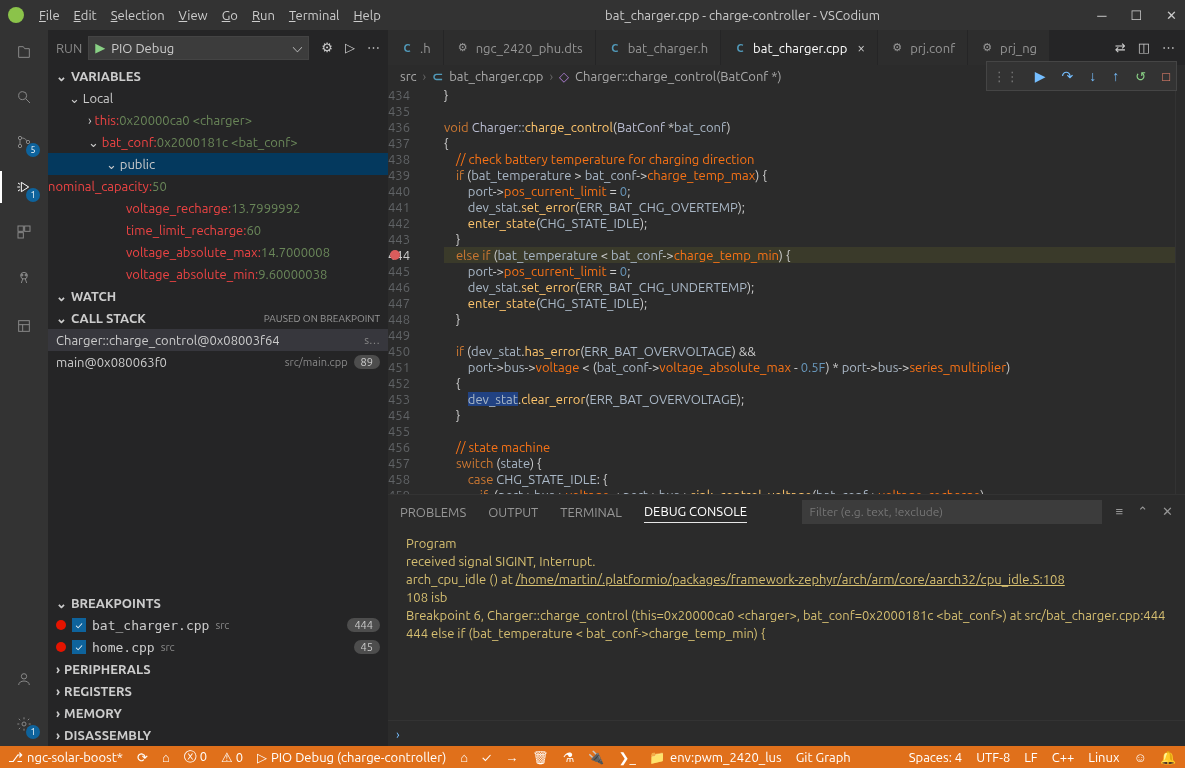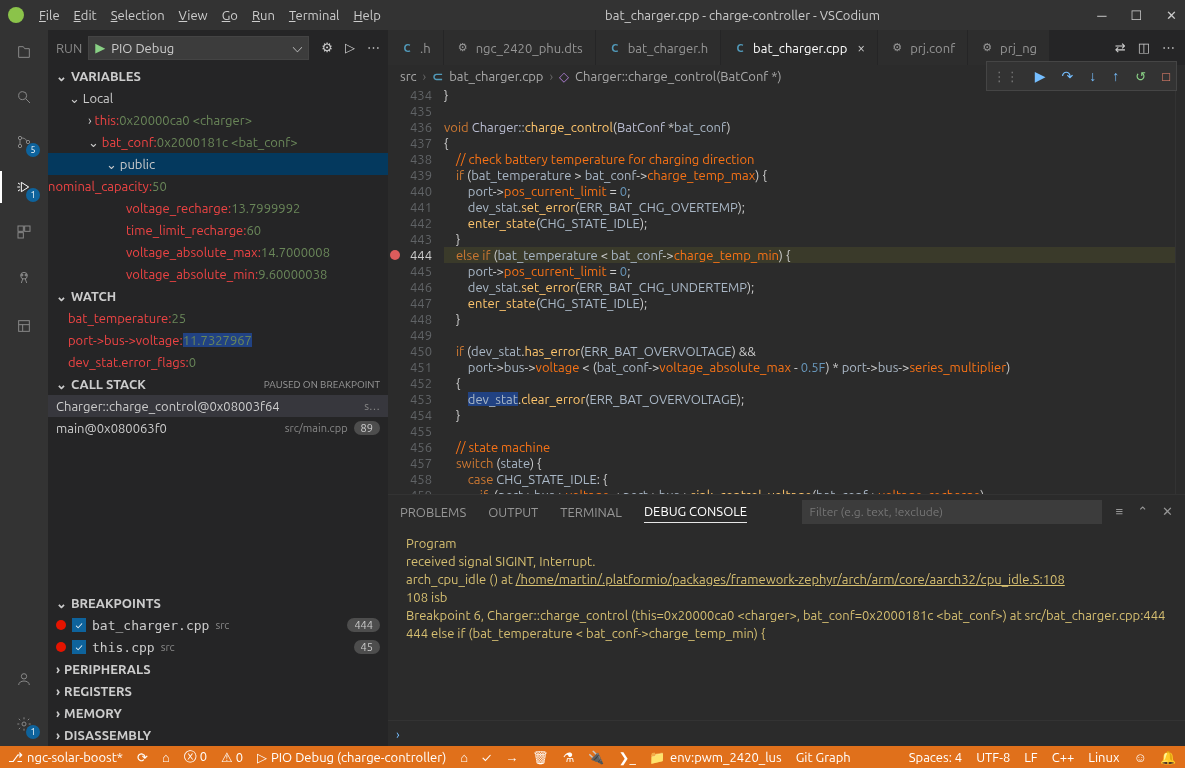--- a/index.html
+++ b/index.html
@@ -55,21 +55,21 @@
 .tab .close{color:#ccc;margin-left:4px;font-size:14px}
 .tabs-right{margin-left:auto;display:flex;align-items:center;gap:12px;padding:0 10px;color:#ccc}
 .breadcrumb{height:22px;display:flex;align-items:center;padding:0 12px;font-size:12px;color:#a9a9a9;gap:6px;position:relative}
 .breadcrumb .sep{color:#666}
 .dbg-toolbar{position:absolute;right:8px;top:-4px;background:#333;border:1px solid #454545;display:flex;align-items:center;height:30px;padding:0 6px;gap:16px;z-index:10}
 .dbg-grip{color:#777;cursor:grab}
 .dbg-btn{color:#75beff;font-size:14px}
 .dbg-stop{color:#f48771}
 .dbg-restart{color:#89d185}
 .code{flex:1;display:flex;font-family:"Consolas","Liberation Mono",monospace;font-size:13px;overflow:hidden;min-height:0;position:relative}
-.gutter{width:56px;text-align:right;color:#606366;padding-right:12px;line-height:16px;padding-top:0}
+.gutter{width:56px;text-align:left;color:#606366;padding-right:12px;line-height:16px;padding-top:0}
 .gutter .ln{height:16px}
 .gutter .bp-ln{color:#ccc;position:relative}
 .gutter .bp-ln::before{content:"";position:absolute;left:2px;top:3px;width:10px;height:10px;background:#db5c5c;border-radius:50%}
 .code-lines{flex:1;line-height:16px;white-space:pre;overflow:hidden}
 .code-lines .l{height:16px}
 .code-lines .hl{background:#3a3a2a;display:block;width:100%}
 .tk-kw{color:#cc7832}
 .tk-fn{color:#ffc66d}
 .tk-ty{color:#b9bcd1}
 .tk-cm{color:#f97316}
@@ -205,34 +205,20 @@
         <div class="tree-row" style="padding-left:78px"><span class="kw">voltage_absolute_max:</span> <span class="val">14.7000008</span></div>
         <div class="tree-row" style="padding-left:78px"><span class="kw">voltage_absolute_min:</span> <span class="val">9.60000038</span></div>
       </div>
     </div>
 
     <div class="section">
       <div class="sec-header">
           <span>⌄</span>
           <span>WATCH</span>
         </div>
-      <div class="sec-body" id="watch-body">
-          <div class="watch-row">
-            <span class="kw">bat_temperature:</span> 
-            <span class="val">25</span>
-          </div>
-          <div class="watch-row">
-            <span class="kw">port-&gt;bus-&gt;voltage:</span> 
-            <span class="val high">11.7327967</span>
-          </div>
-          <div class="watch-row">
-            <span class="kw">dev_stat.error_flags:</span> 
-            <span class="val">0</span>
-          </div>
-        </div>
     </div>
 
     <div class="section grow">
       <div class="sec-header">
           <span>⌄</span>
           <span>CALL STACK</span>
           <span class="right">PAUSED ON BREAKPOINT</span>
         </div>
       <div class="cs-body" id="cs-body">
           <div class="cs-row sel">
@@ -256,21 +242,21 @@
           <div class="bp-row">
             <span class="bp-dot"></span>
             <span class="bp-chk">✓</span>
             <span class="bp-label">bat_charger.cpp</span> 
             <span class="bp-src">src</span>
             <span class="bp-count">444</span>
           </div>
           <div class="bp-row">
             <span class="bp-dot"></span>
             <span class="bp-chk">✓</span>
-            <span class="bp-label">this.cpp</span> 
+            <span class="bp-label">home.cpp</span> 
             <span class="bp-src">src</span>
             <span class="bp-count">45</span>
           </div>
         </div>
     </div>
     <div class="sec-header">
         <span>›</span>
         <span>PERIPHERALS</span>
       </div>
     <div class="sec-header">

